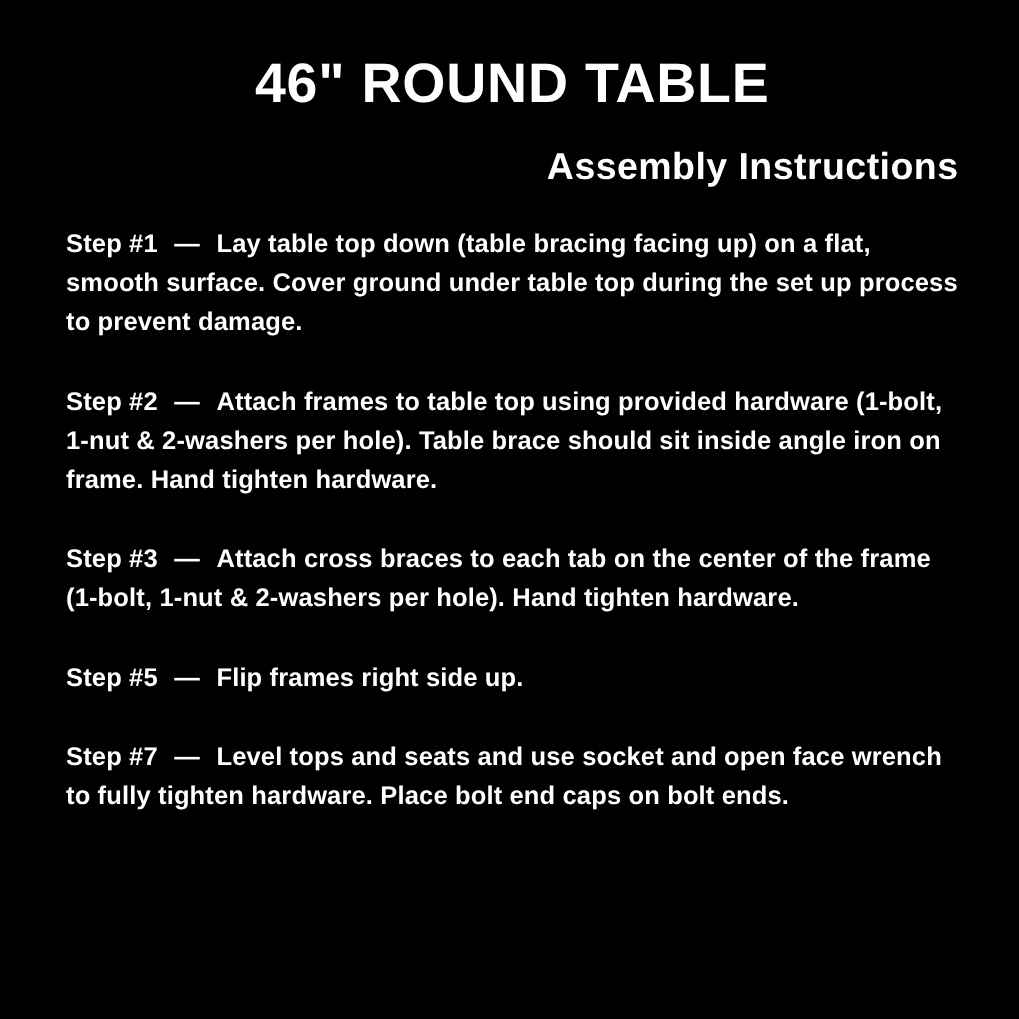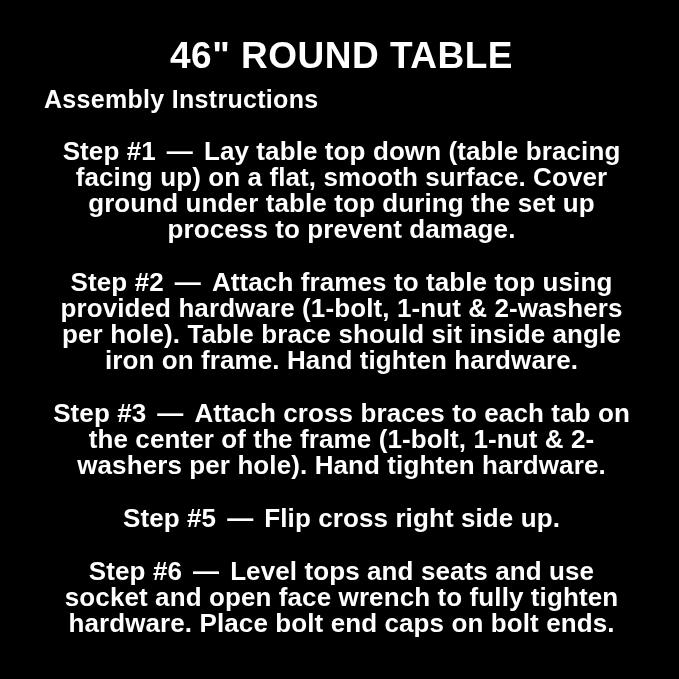--- a/index.html
+++ b/index.html
@@ -18,35 +18,34 @@
     font-weight: bold;
     padding: 36px 40px 0 44px;
   }
   .title {
     text-align: center;
     font-size: 37px;
     letter-spacing: 0.5px;
     line-height: 1.1;
   }
   .subtitle {
-    text-align: left;
+    text-align: right;
     font-size: 25px;
-    margin-top: 8px;
+    margin-top: 20px;
     letter-spacing: 0.3px;
   }
   .steps {
     margin-top: 24px;
   }
   .step {
-    font-size: 26px;
+    font-size: 17px;
     line-height: 26px;
     margin-bottom: 27px;
     max-width: 600px;
     letter-spacing: 0.1px;
-    text-align: center;
   }
   .step-dash {
     display: inline-block;
     margin: 0 11px;
   }
 </style>
 </head>
 <body>
 
 <div class="card">
@@ -54,17 +53,17 @@
   <h2 class="subtitle">Assembly Instructions</h2>
 
   <div class="steps">
     <p class="step"><span>Step #1</span><span class="step-dash">—</span><span>Lay table top down (table bracing facing up) on a flat, smooth surface. Cover ground under table top during the set up process to prevent damage.</span></p>
 
     <p class="step"><span>Step #2</span><span class="step-dash">—</span><span>Attach frames to table top using provided hardware (1-bolt, 1-nut &amp; 2-washers per hole). Table brace should sit inside angle iron on frame. Hand tighten hardware.</span></p>
 
 
     <p class="step"><span>Step #3</span><span class="step-dash">—</span><span>Attach cross braces to each tab on the center of the frame (1-bolt, 1-nut &amp; 2-washers per hole). Hand tighten hardware.</span></p>
 
-    <p class="step"><span>Step #5</span><span class="step-dash">—</span><span>Flip cross right side up.</span></p>
+    <p class="step"><span>Step #5</span><span class="step-dash">—</span><span>Flip frames right side up.</span></p>
 
-    <p class="step"><span>Step #6</span><span class="step-dash">—</span><span>Level tops and seats and use socket and open face wrench to fully tighten hardware. Place bolt end caps on bolt ends.</span></p>
+    <p class="step"><span>Step #7</span><span class="step-dash">—</span><span>Level tops and seats and use socket and open face wrench to fully tighten hardware. Place bolt end caps on bolt ends.</span></p>
   </div>
 </div>
 
 </body></html>

